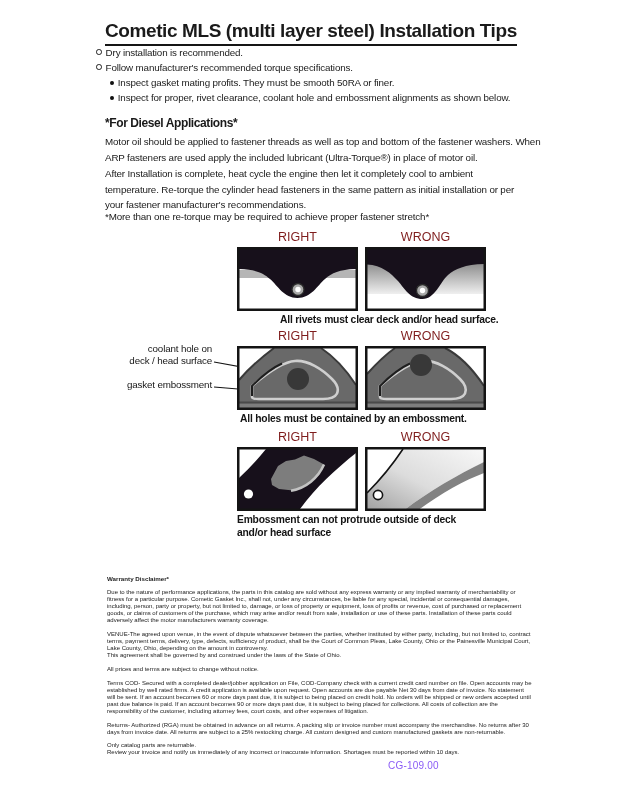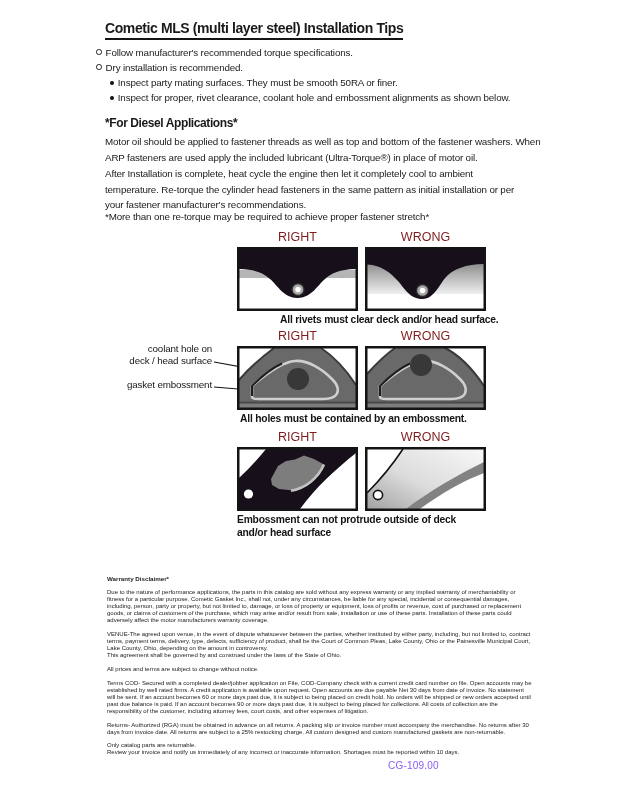--- a/index.html
+++ b/index.html
@@ -3,21 +3,21 @@
 <meta charset="utf-8">
 <style>
   html,body{margin:0;padding:0;background:#ffffff;}
   .page{
     position:relative;width:618px;height:800px;background:#ffffff;overflow:hidden;
     font-family:"Liberation Sans", sans-serif;color:#1a1a1a;
   }
   .abs{position:absolute;}
   
   .title{
-    left:105px;top:20px;font-size:14px;font-weight:bold;letter-spacing:-0.4px;
+    left:105px;top:20px;font-size:19px;font-weight:bold;letter-spacing:-0.4px;
     border-bottom:2px solid #151515;padding-bottom:2px;margin:0;
   }
   
   .tips{left:96px;top:45px;font-size:9.8px;letter-spacing:-0.15px;line-height:15px;}
   .tip-row{white-space:nowrap;}
   .tip-sub{margin-left:14px;}
   .b1{display:inline-block;width:3.6px;height:3.6px;border:1px solid #222;border-radius:50%;margin-right:4px;vertical-align:1.5px;}
   .b2{display:inline-block;width:3.8px;height:3.8px;background:#111;border-radius:50%;margin-right:4px;vertical-align:1.5px;}
   
   .diesel-h{left:105px;top:116px;font-size:12px;font-weight:bold;letter-spacing:-0.4px;}
@@ -41,23 +41,23 @@
   .footer-code{left:388px;top:760px;font-size:10px;letter-spacing:0.2px;color:#8b5cf6;}
 </style>
 </head>
 <body>
 
 <div class="page">
 
   <h1 class="abs title">Cometic MLS (multi layer steel) Installation Tips</h1>
 
   <div class="abs tips">
+    <div class="tip-row"><span class="b1"></span><span>Dry installation is recommended.</span></div>
     <div class="tip-row"><span class="b1"></span><span>Follow manufacturer's recommended torque specifications.</span></div>
-    <div class="tip-row"><span class="b1"></span><span>Dry installation is recommended.</span></div>
-    <div class="tip-row tip-sub"><span class="b2"></span><span>Inspect party mating surfaces.  They must be smooth 50RA or finer.</span></div>
+    <div class="tip-row tip-sub"><span class="b2"></span><span>Inspect gasket mating profits.  They must be smooth 50RA or finer.</span></div>
     <div class="tip-row tip-sub"><span class="b2"></span><span>Inspect for proper, rivet clearance, coolant hole and embossment alignments as shown below.</span></div>
   </div>
 
   <div class="abs diesel-h">*For Diesel Applications*</div>
   <div class="abs para p1">Motor oil should be applied to fastener threads as well as top and bottom of the fastener washers. When ARP fasteners are used apply the included lubricant (Ultra-Torque®) in place of motor oil.</div>
   <div class="abs para note">*More than one re-torque may be required to achieve proper fastener stretch*</div>
   <div class="abs para p2">After Installation is complete, heat cycle the engine then let it completely cool to ambient temperature. Re-torque the cylinder head fasteners in the same pattern as initial installation or per your fastener manufacturer's recommendations.</div>
 
   <div class="abs rw-label" style="left:237px;top:230px;">RIGHT</div>
   <div class="abs rw-label" style="left:365px;top:230px;">WRONG</div>

